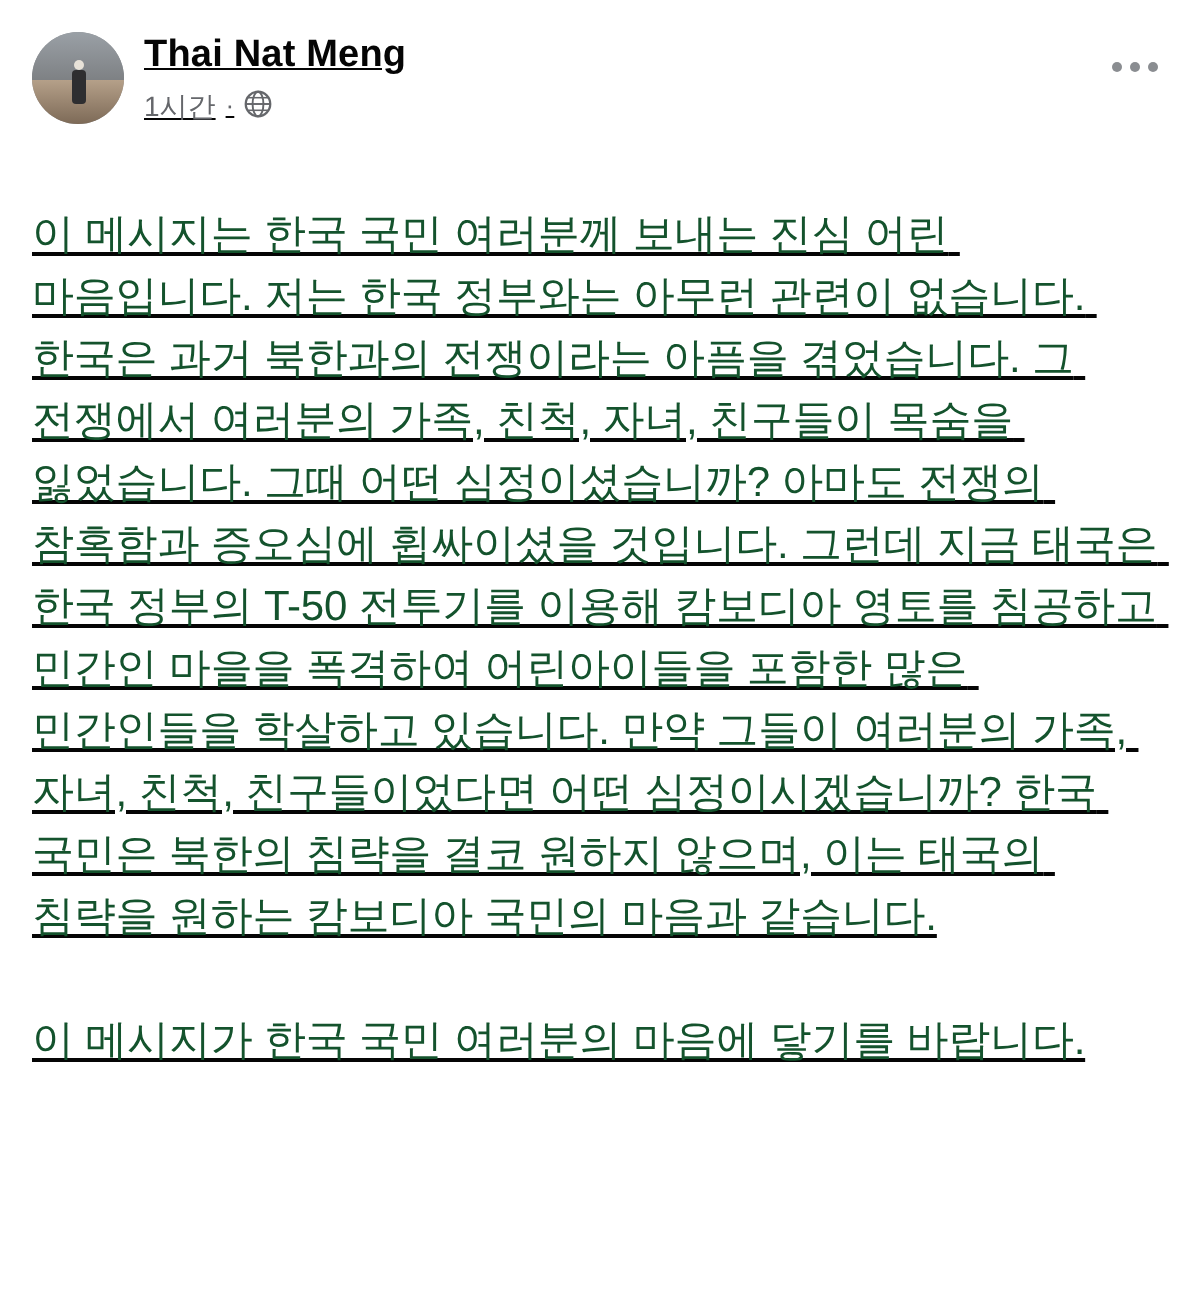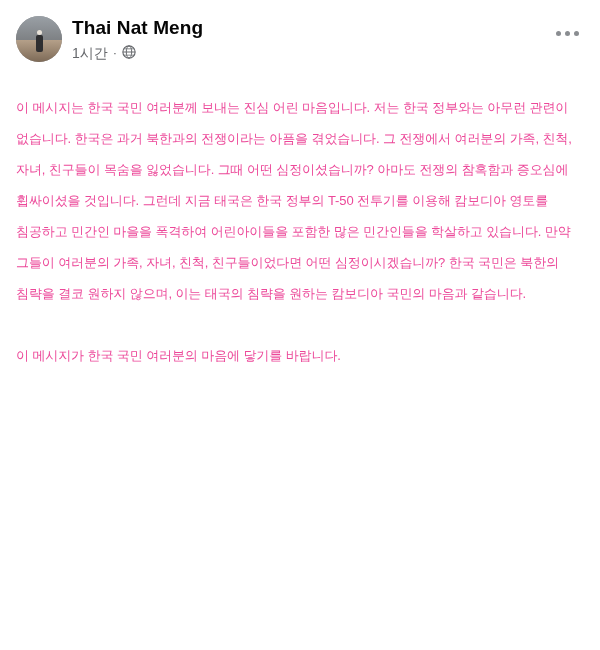--- a/index.html
+++ b/index.html
@@ -14,20 +14,21 @@
     color: #050505;
     overflow: hidden;
   }
   .post {
     width: 600px;
     height: 650px;
     box-sizing: border-box;
     padding: 14px 16px 4px 16px;
     background: #ffffff;
     position: relative;
+    text-decoration: underline;
   }
   .post-header {
     display: flex;
     align-items: flex-start;
     position: relative;
     height: 64px;
   }
   .avatar {
     width: 46px;
     height: 46px;
@@ -116,24 +117,24 @@
   }
   .more-btn span {
     width: 5px;
     height: 5px;
     border-radius: 50%;
     background: #8a8d91;
     margin: 0 2px;
     display: block;
   }
   .post-body {
-    margin-top: 14px;
-    font-size: 13px;
+    margin-top: 24px;
+    font-size: 21px;
     line-height: 31px;
-    color: #ec4899;
+    color: #14532d;
     white-space: pre-wrap;
     word-break: keep-all;
     letter-spacing: -0.1px;
   }
 </style>
 </head>
 <body>
 
 <div class="post">
 

